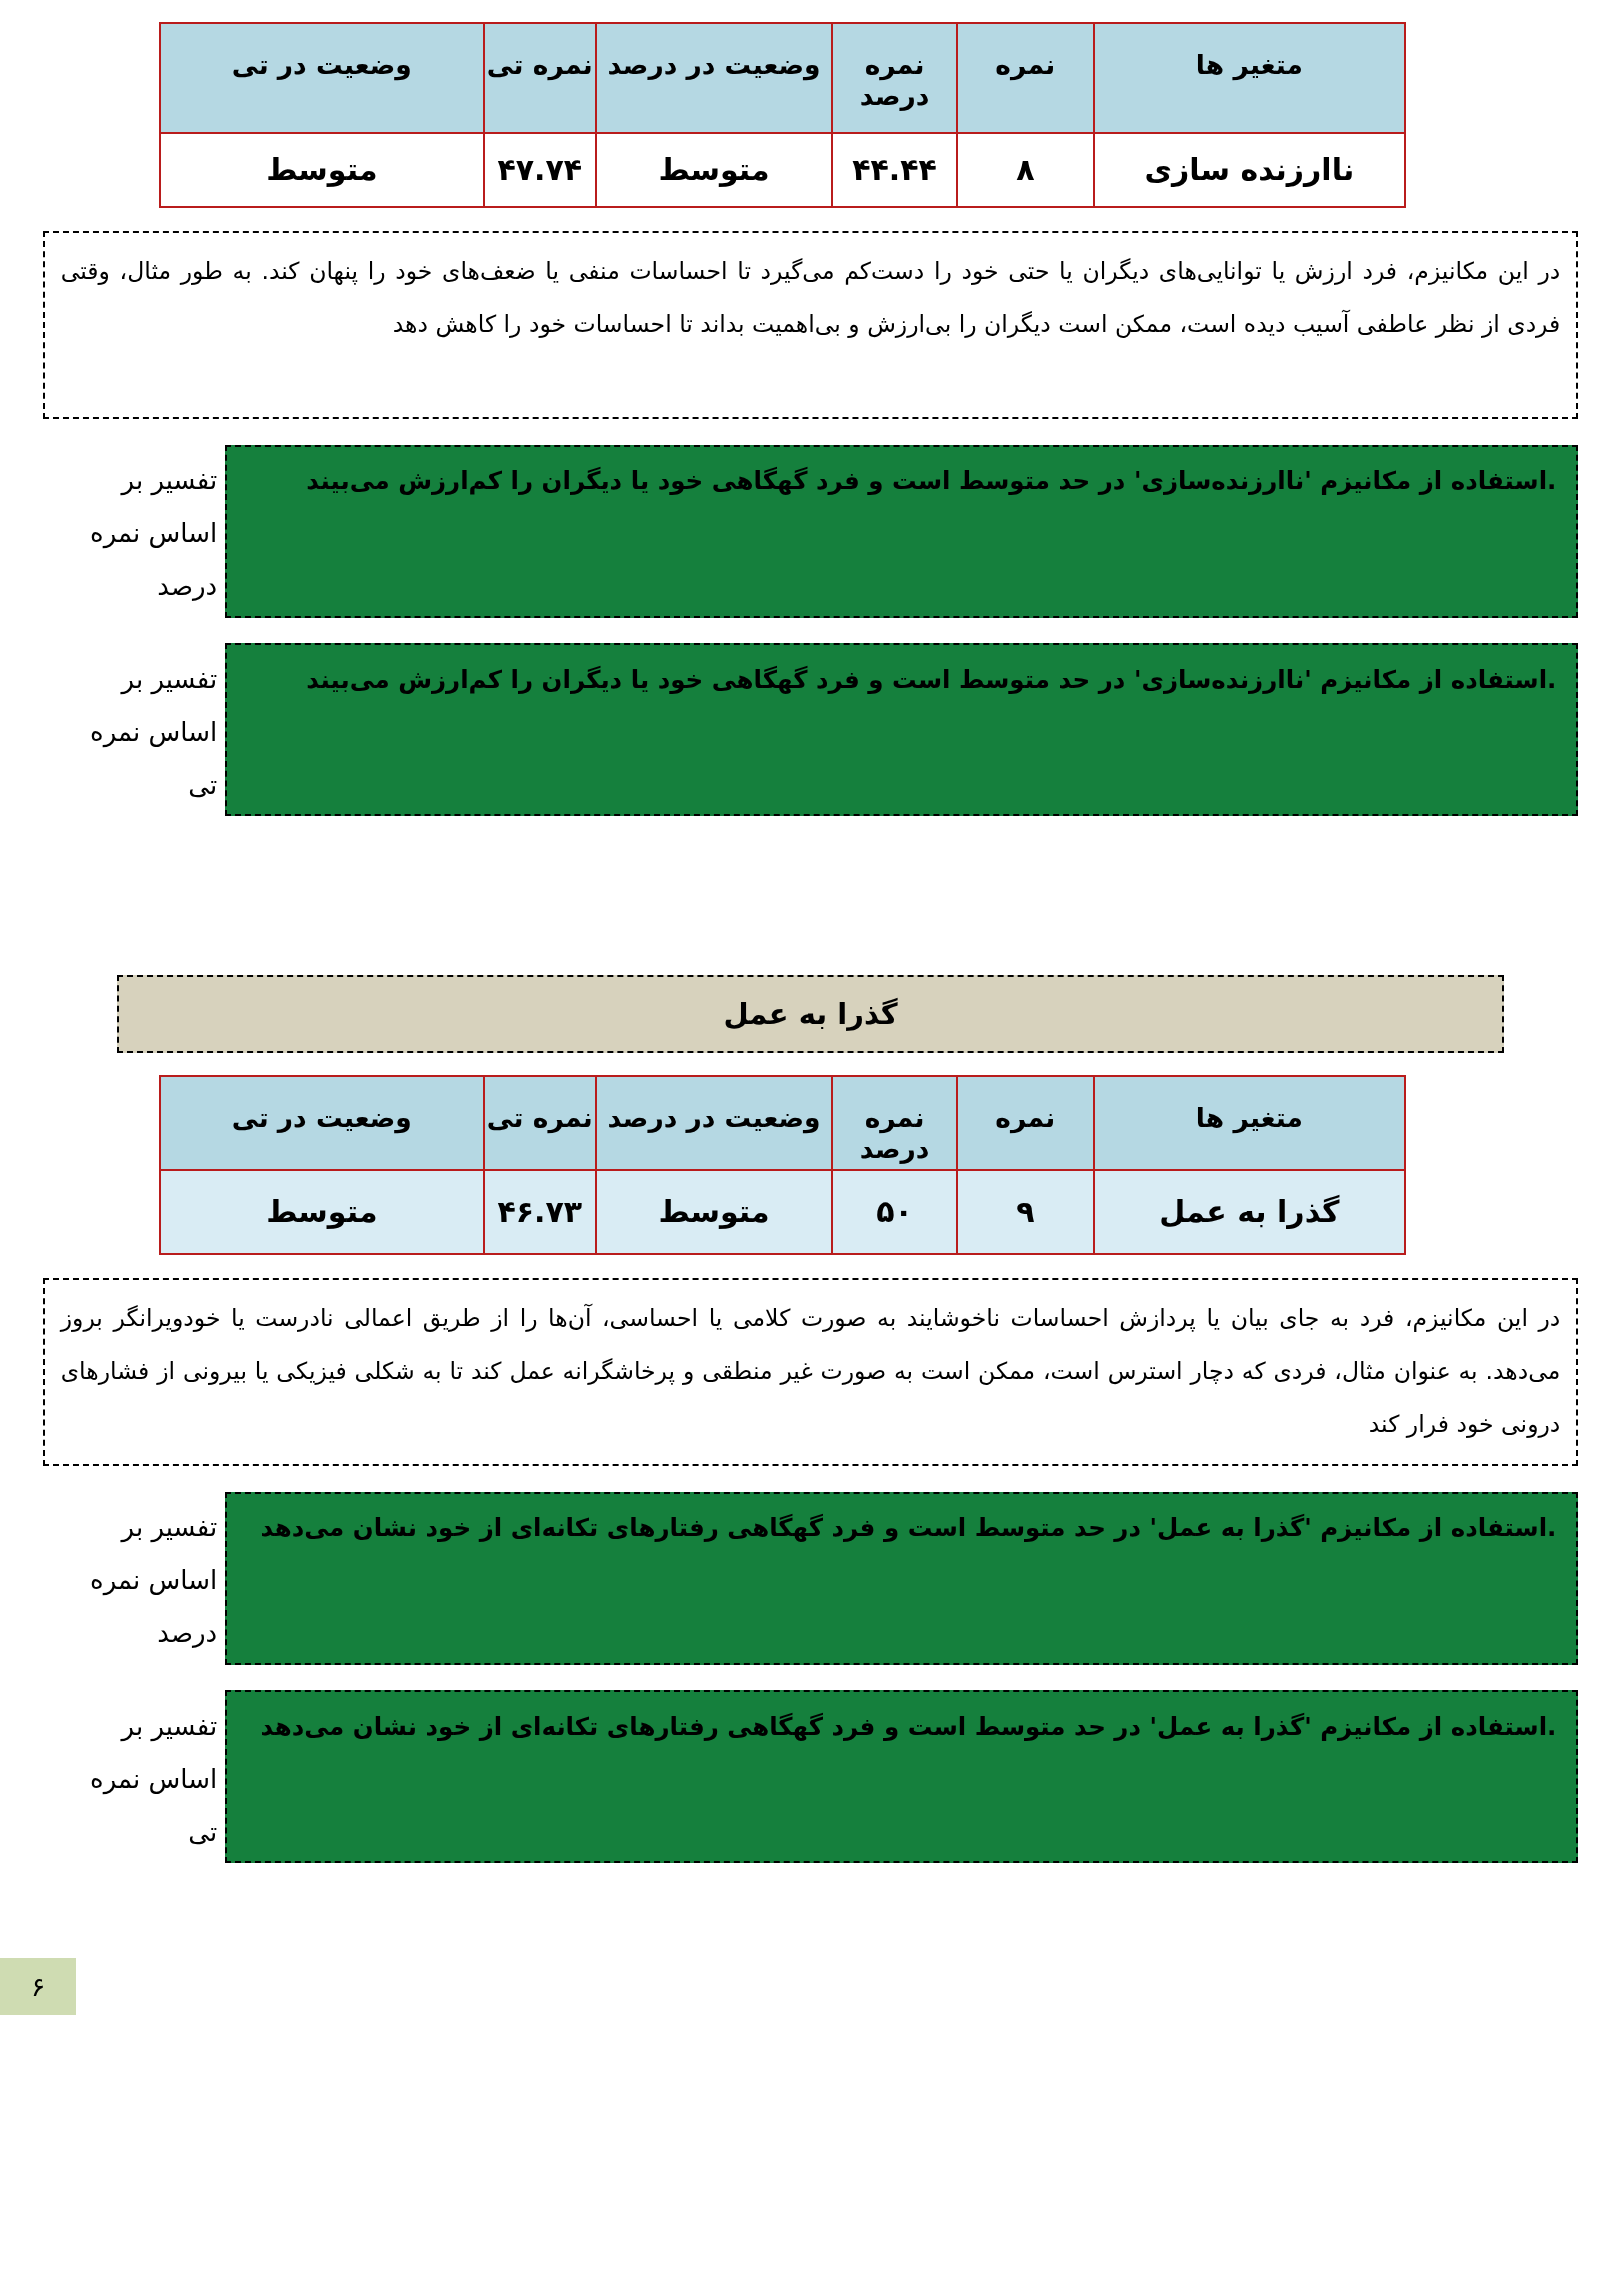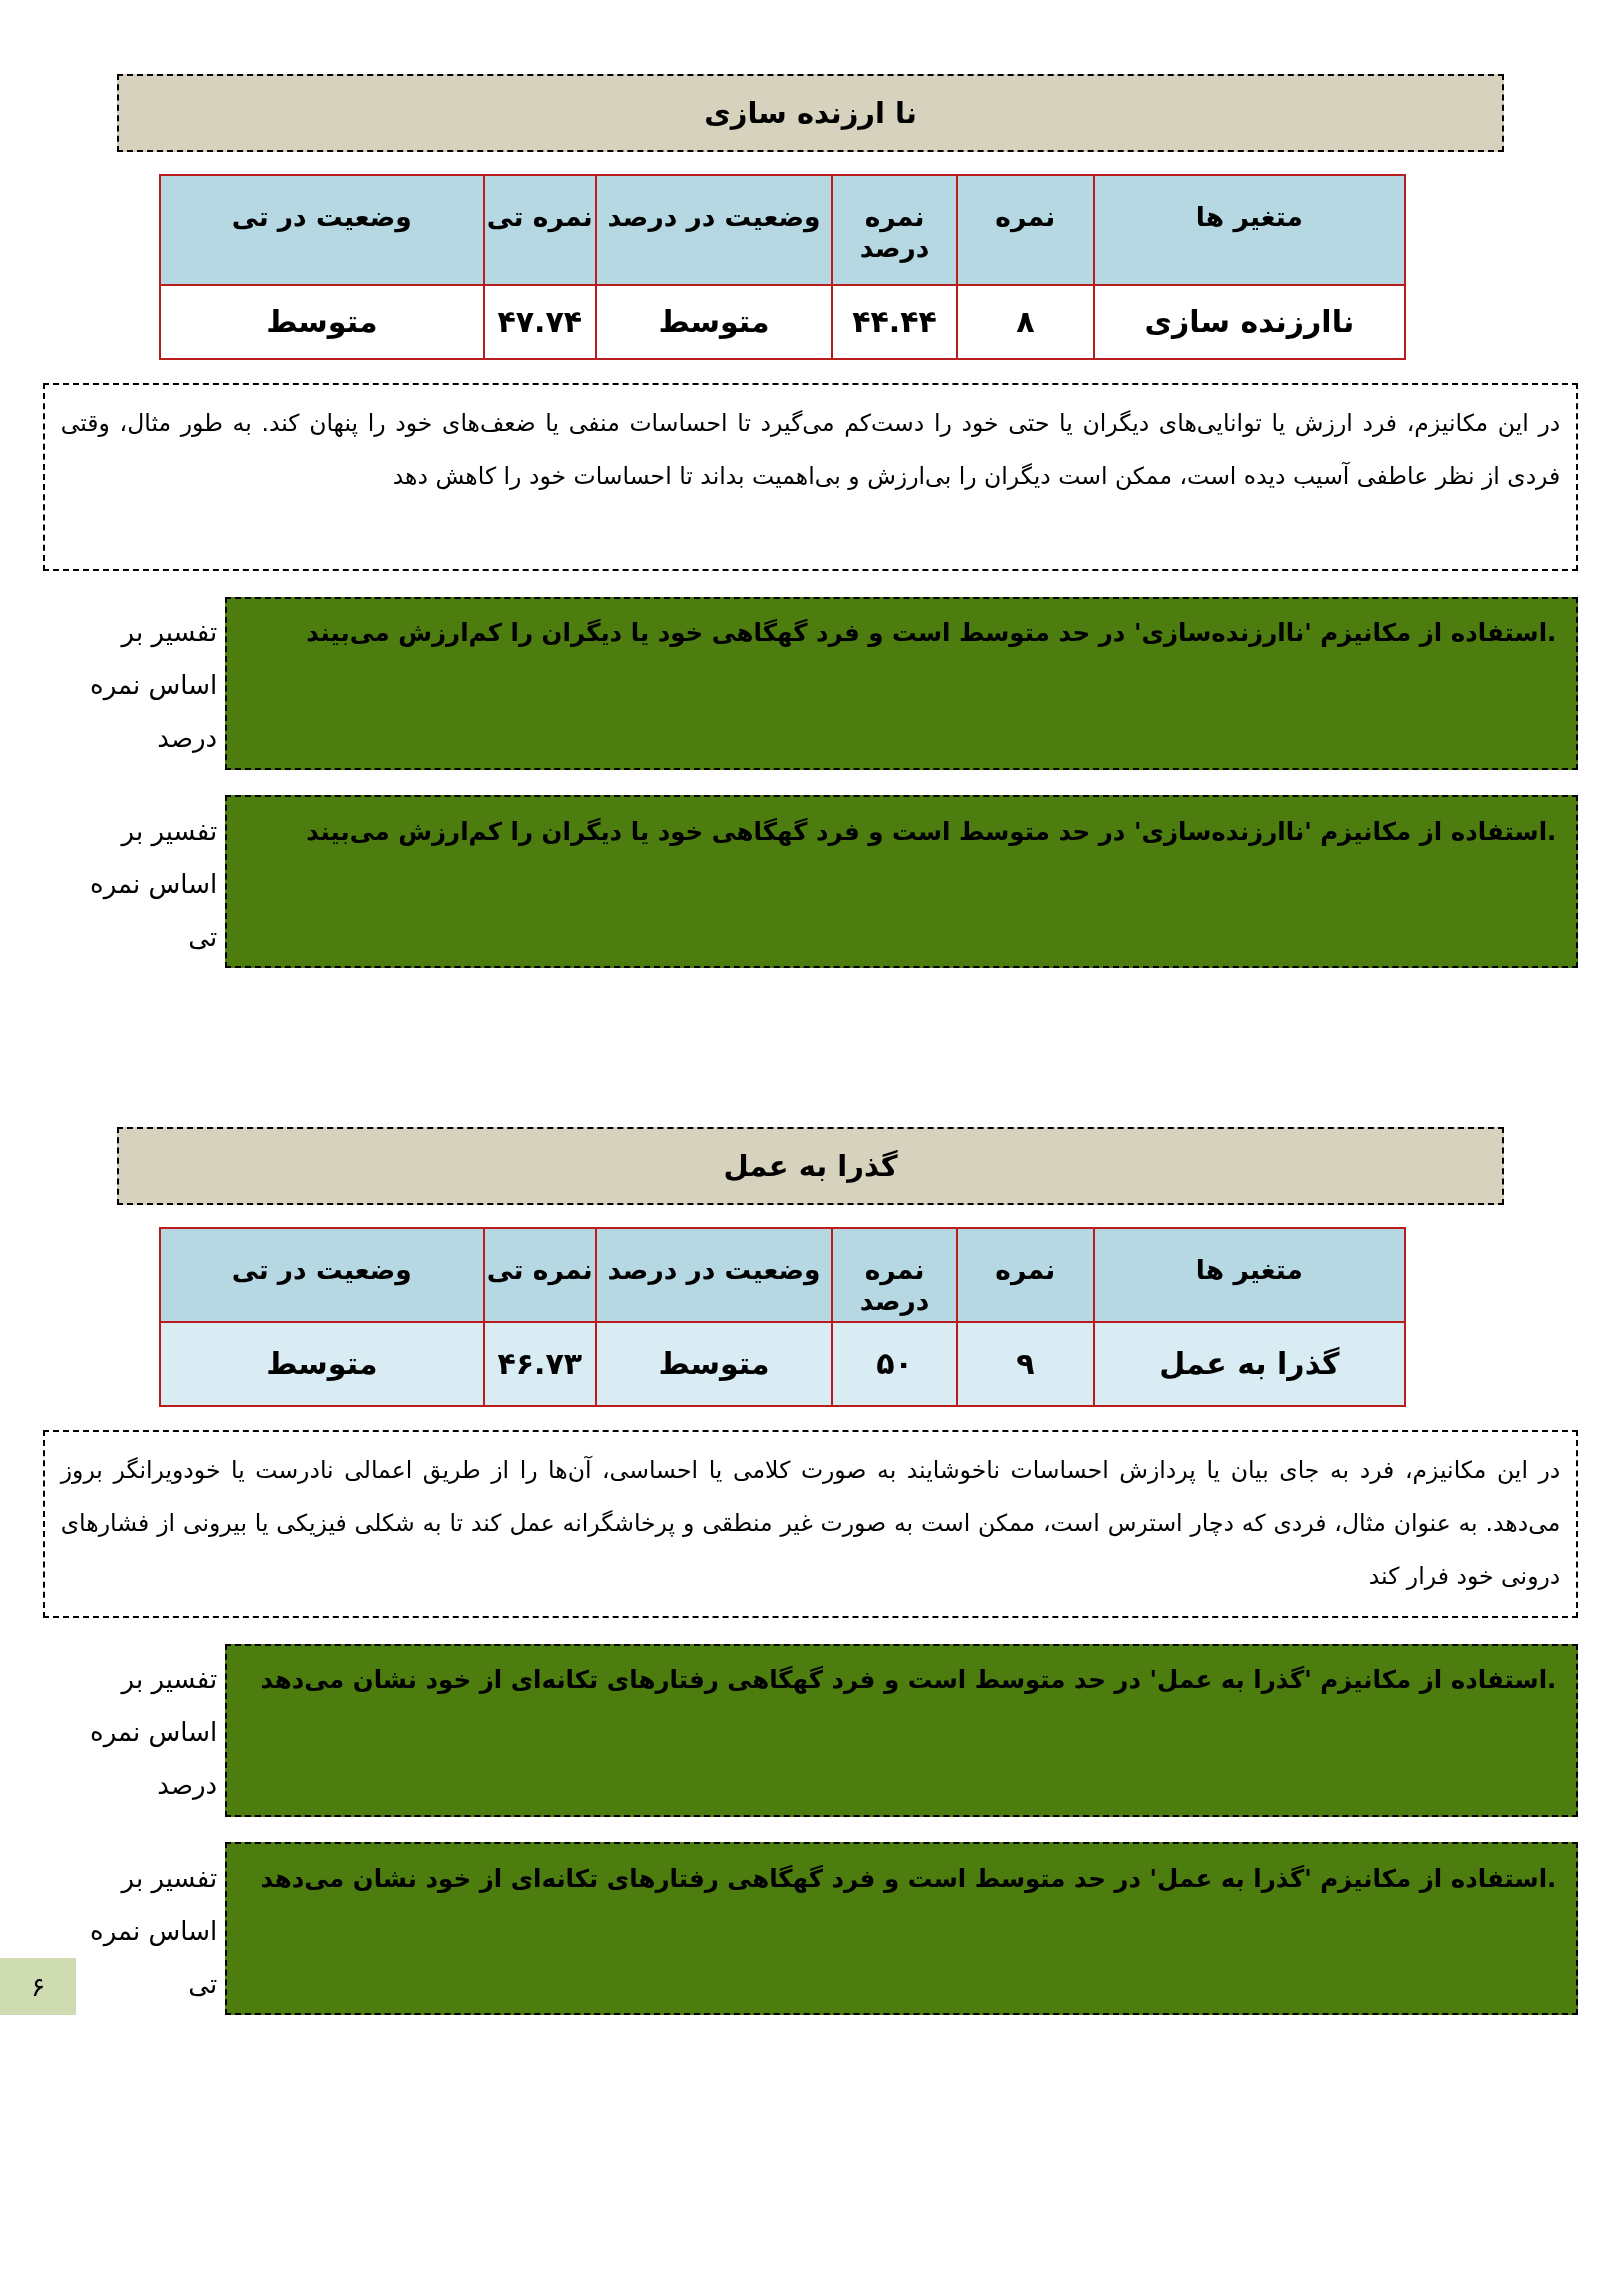--- a/index.html
+++ b/index.html
@@ -51,21 +51,21 @@
     background:#fff;
   }
   .description-box p {
     margin:0; font-size:23.5px; line-height:2.25; text-align:justify;
   }
 
   
   .interp-row { display:flex; margin-top:25.5px; align-items:stretch; }
   .interp-box {
     flex:1 1 auto; height:173px;
-    background:#4d7c0f;
+    background:#15803d;
     border:2px dashed #000;
     padding:11.8px 19.6px 0 19.6px;
   }
   .interp-box p { margin:0; font-size:24.5px; font-weight:bold; line-height:1.9; text-align:right; }
   .interp-label {
     flex:0 0 182px; padding:9.8px 7.8px 0 3.9px;
     font-size:26px; line-height:53px; text-align:right;
   }
   .interp-label span { display:block; }
 
@@ -77,23 +77,20 @@
     display:flex; align-items:center; justify-content:center;
     font-size:26.5px;
   }
 </style>
 </head>
 <body>
 
 <div class="page">
   <div class="content">
 
-    <div class="section-header mt-top">
-      <span>نا ارزنده سازی</span>
-    </div>
 
     <table class="score-table">
       <colgroup>
         <col class="c-var">
           <col class="c-score">
           <col class="c-pct">
           <col class="c-pctst">
           <col class="c-t">
           <col class="c-tst">
       </colgroup>

